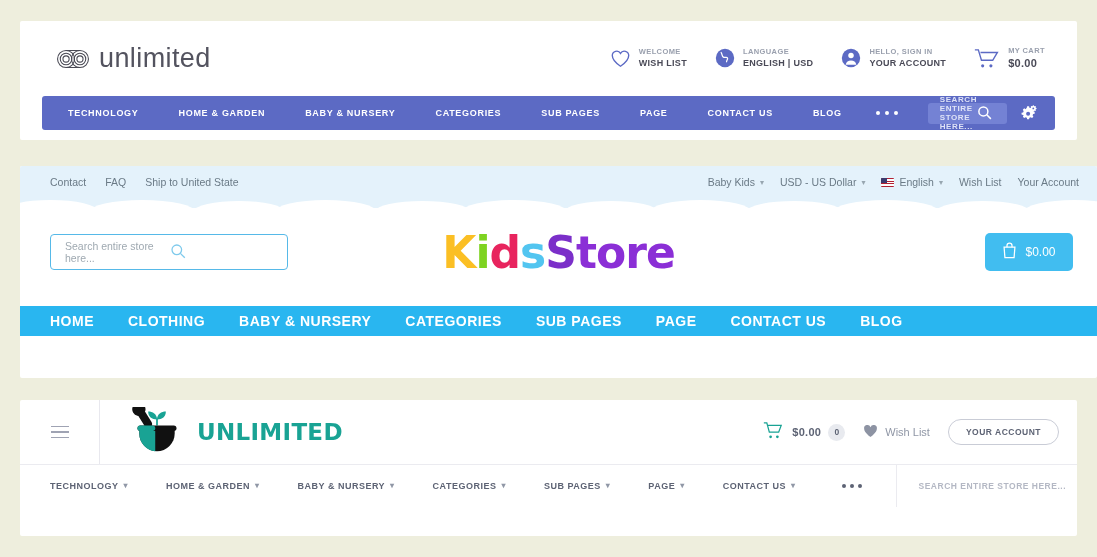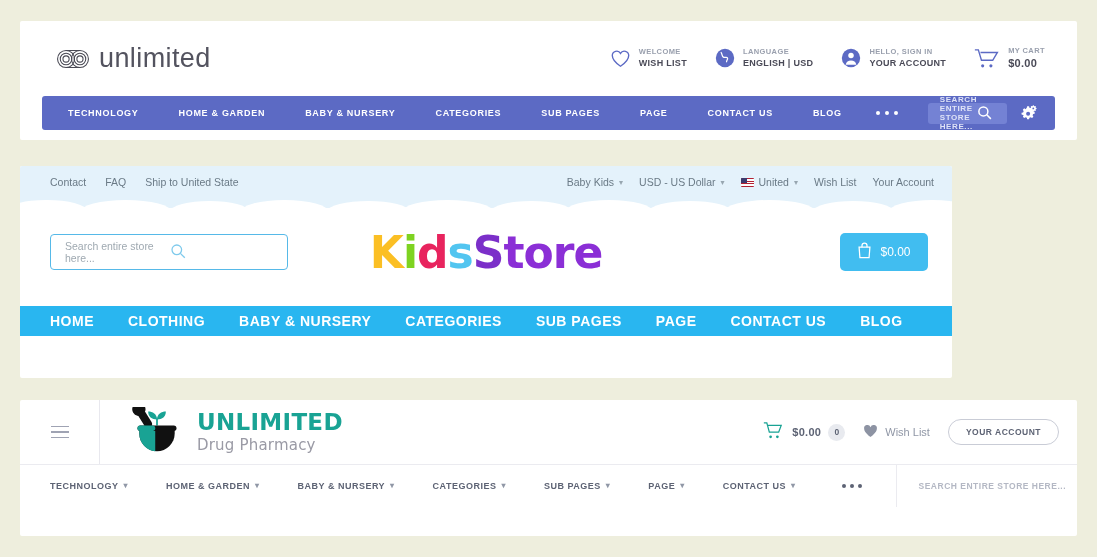--- a/index.html
+++ b/index.html
@@ -71,21 +71,21 @@
     height: 21px; width: 222px;
     padding: 0 8px 0 12px;
   }
   .p1-search span {
     font-size: 8px; color: #dfe3f7; font-weight: 700; letter-spacing: 0.6px;
     text-transform: uppercase; flex: 1;
   }
   .p1-gear { margin-left: 13px; color: #fff; display: flex; }
 
   
-  #panel2 { position: absolute; left: 20px; top: 166px; width: 932px; height: 212px; }
+  #panel2 { position: absolute; left: 20px; top: 166px; width: 1077px; height: 212px; }
   .p2-top {
     background: #e4f2fb;
     height: 32px;
     display: flex; align-items: center;
     padding: 0 18px 0 30px;
     position: relative;
   }
   .p2-top a {
     font-size: 10.5px; color: #6a7a86; text-decoration: none; margin-right: 19px;
   }
@@ -329,21 +329,21 @@
         <a href="#">
           <span>Baby Kids</span>
           <span class="caret">▾</span>
         </a>
         <a href="#">
           <span>USD - US Dollar</span>
           <span class="caret">▾</span>
         </a>
         <a href="#">
           <span class="flag"></span>
-          <span>United</span>
+          <span>English</span>
           <span class="caret">▾</span>
         </a>
         <a href="#">Wish List</a>
         <a href="#">Your Account</a>
       </span>
     </div>
 
     <div class="clouds">
       <svg viewBox="0 0 1057 14" preserveAspectRatio="none">
         <rect width="1057" height="14" fill="#e4f2fb"></rect>
@@ -426,21 +426,20 @@
             <path d="M30 14c0-6-5-9-10-9 0 6 4 9 10 9z" fill="#19a394"></path>
             <path d="M29 13v8h2v-8z" fill="#19a394"></path>
             <path d="M10 24h40v6a20 20 0 0 1-20 20 20 20 0 0 1-20-20z" fill="#111"></path>
             <path d="M10 24h18v26a20 20 0 0 1-18-20z" fill="#19a394"></path>
             <rect x="8" y="21" width="44" height="6" rx="3" fill="#111"></rect>
             <rect x="8" y="21" width="20" height="6" rx="3" fill="#19a394"></rect>
           </svg>
         </span>
         <span class="p3-words">
           <span class="l1" style="display:block">UNLIMITED</span>
-          <span class="l2" style="display:block">Drug Pharmacy</span>
         </span>
       </div>
 
       <div class="p3-right">
         <div class="p3-cart">
           <span style="color:#19a394">
             <svg width="22" height="19" viewBox="0 0 26 22" fill="none" stroke="currentColor" stroke-width="1.5">
               <path d="M1 2h3.5l3 11h11l3-8H6"></path>
               <circle cx="9" cy="18.5" r="1.6" fill="currentColor" stroke="none"></circle>
               <circle cx="17" cy="18.5" r="1.6" fill="currentColor" stroke="none"></circle>

